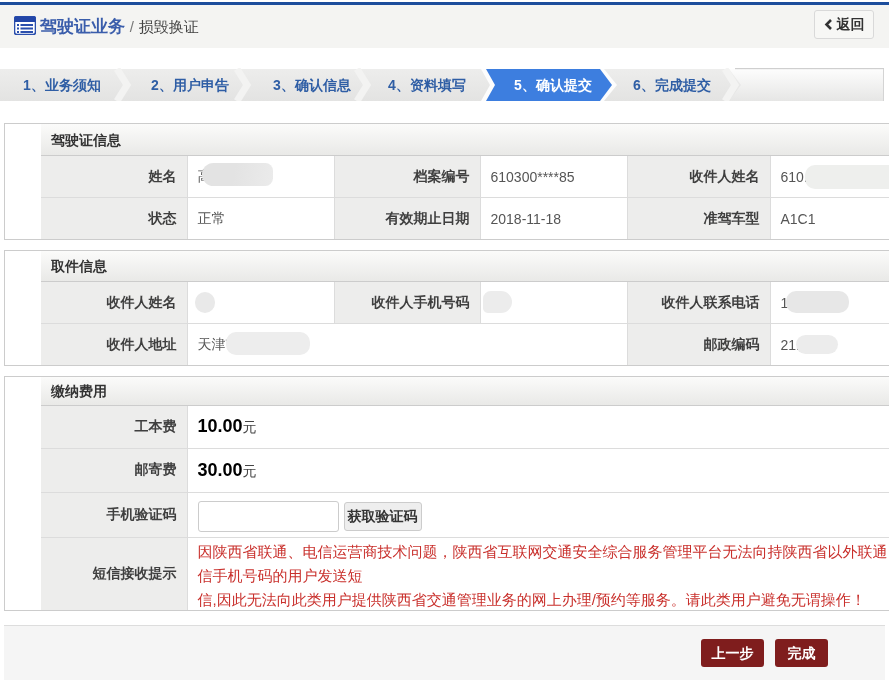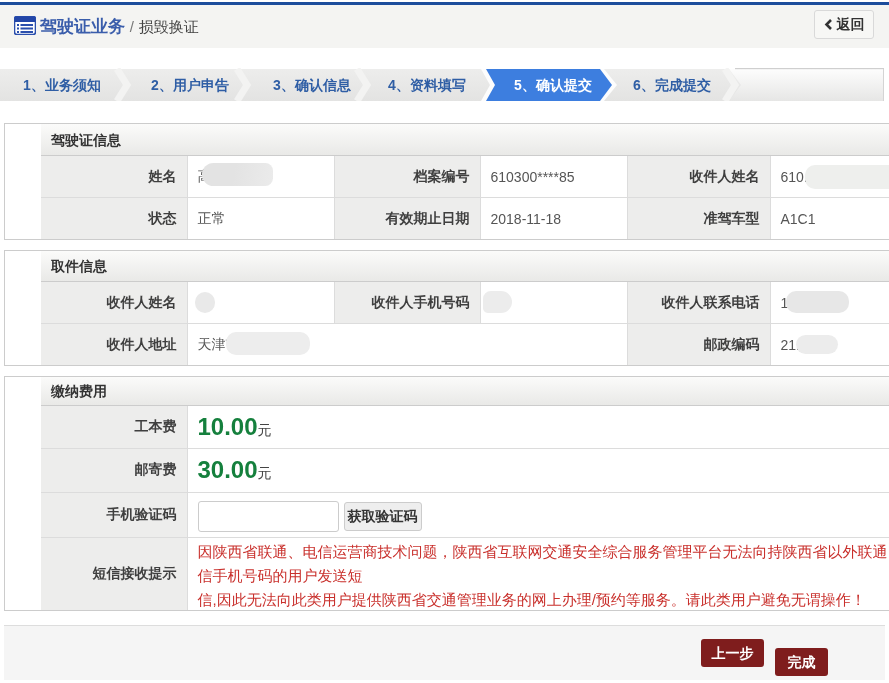--- a/index.html
+++ b/index.html
@@ -19,29 +19,29 @@
 table.tb tr td:first-child{border-left:none;}
 table.tb tr td:last-child{border-right:none;}
 table.tb tr:first-child td{border-top:none;}
 table.tb tr:last-child td{border-bottom:none;}
 table.tb td.lb{background:#ededec;text-align:right;font-weight:bold;color:#3f3f3f;padding-right:10px;}
 table.tb td.vl{background:#fff;color:#555;padding-left:10px;position:relative;}
 .blob{position:absolute;border-radius:10px;}
 .s1{top:123px;}
 .s2{top:250px;}
 .s3{top:376px;}
-.price{color:#15803d;font-weight:bold;font-size:24px;}
+.price{color:#000000;font-weight:bold;font-size:18px;}
 .yuan{color:#444;font-size:14px;}
 .vcode{width:135px;height:27px;border:1px solid #ccc;border-radius:3px;margin:0;vertical-align:middle;position:relative;top:2px;}
 .getcode{display:inline-block;width:76px;height:27px;line-height:27px;text-align:center;background:#eeeeee;border:1px solid #ccc;border-radius:3px;font-size:14px;font-weight:bold;color:#333;margin-left:5px;vertical-align:middle;position:relative;top:2px;}
 .notice{color:#c9302c;font-size:15px;line-height:24px;position:relative;top:2px;}
 .foot{position:absolute;left:4px;top:625px;width:881px;height:54px;background:#f5f5f5;border-top:1px solid #ddd;}
 .btn{position:absolute;top:13px;height:28px;background:#7f1d1d;border-radius:3px;color:#fff;font-size:14px;font-weight:bold;text-align:center;line-height:28px;}
 .btn1{left:697px;width:63px;}
-.btn2{left:771px;width:53px;margin-top:9px;}
+.btn2{left:771px;width:53px;}
 </style>
 </head>
 <body>
 <div class="topline"></div>
 <div class="hdr"></div>
 <div class="hicon">
 <svg width="22" height="19" viewBox="0 0 22 19">
 <rect x="0.5" y="0.5" width="21" height="18" rx="2.5" fill="#fff" stroke="#2b4fad" stroke-width="1.6"></rect>
 <path d="M0.5 3 Q0.5 0.5 3 0.5 L19 0.5 Q21.5 0.5 21.5 3 L21.5 6 L0.5 6 Z" fill="#2346a8"></path>
 <rect x="3" y="8" width="2" height="2" fill="#2b4fad"></rect>

